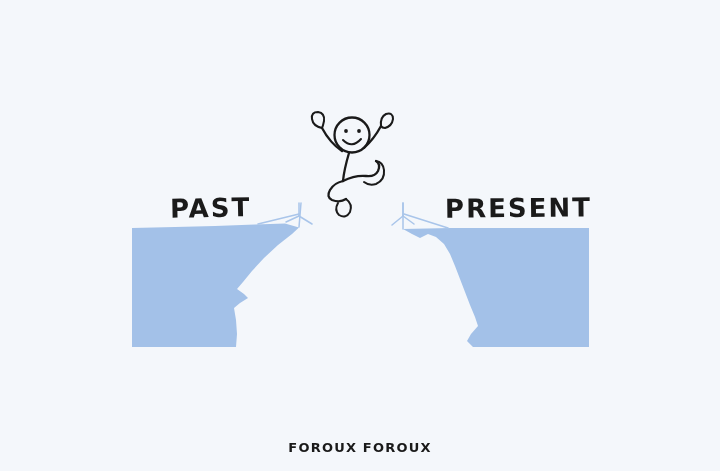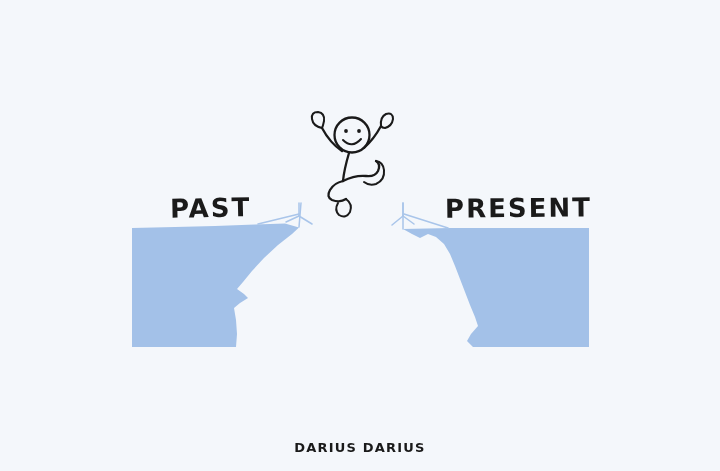--- a/index.html
+++ b/index.html
@@ -150,15 +150,15 @@
 
       <circle cx="346" cy="131" r="1.9" fill="#1a1a1a" stroke="none"></circle>
       <circle cx="359" cy="131" r="1.9" fill="#1a1a1a" stroke="none"></circle>
     </g>
   </svg>
 
   <div class="label-text" id="label-past">PAST</div>
 
   <div class="label-text" id="label-present">PRESENT</div>
 
-  <div id="signature">DARIUS DARIUS</div>
+  <div id="signature">FOROUX FOROUX</div>
 
 </div>
 
 </body></html>

